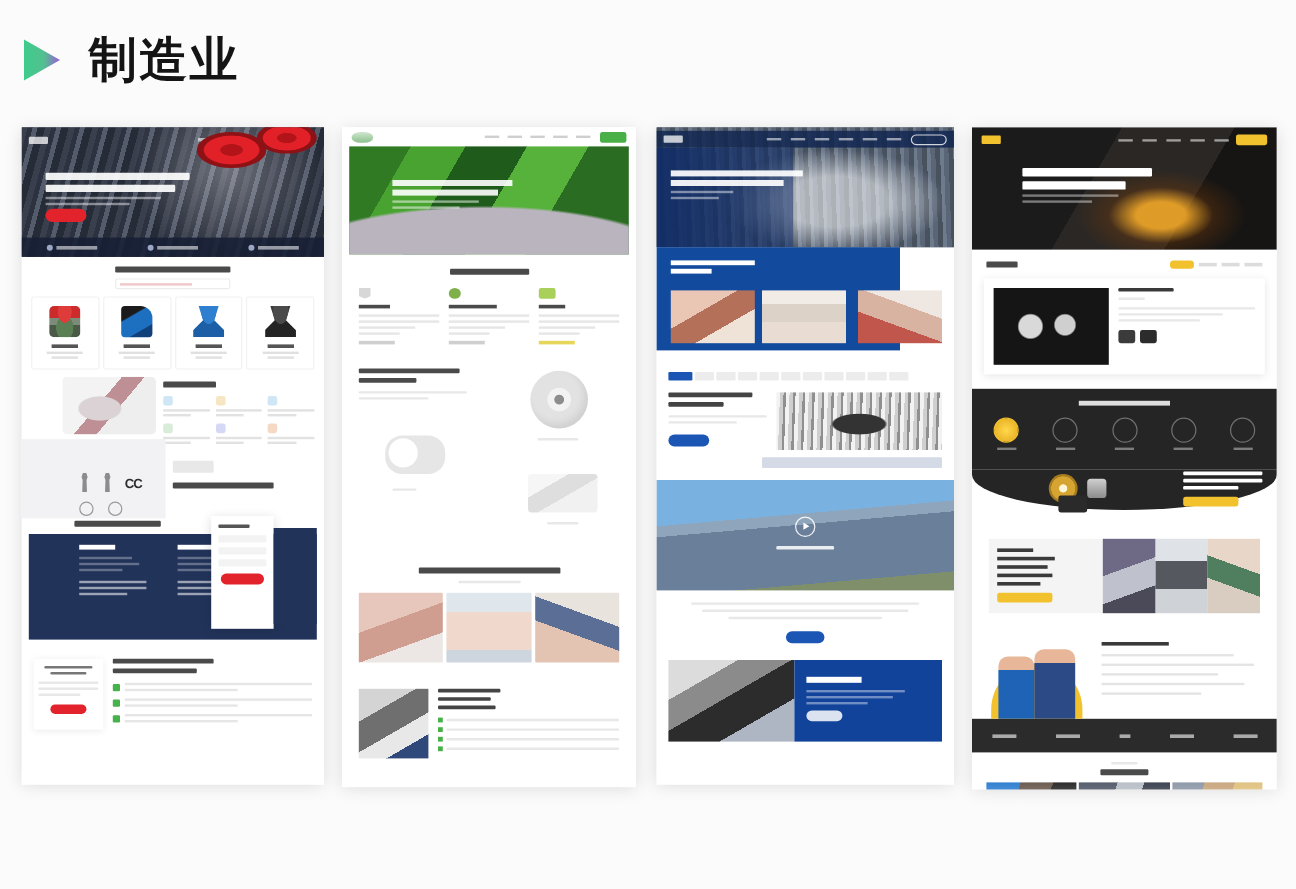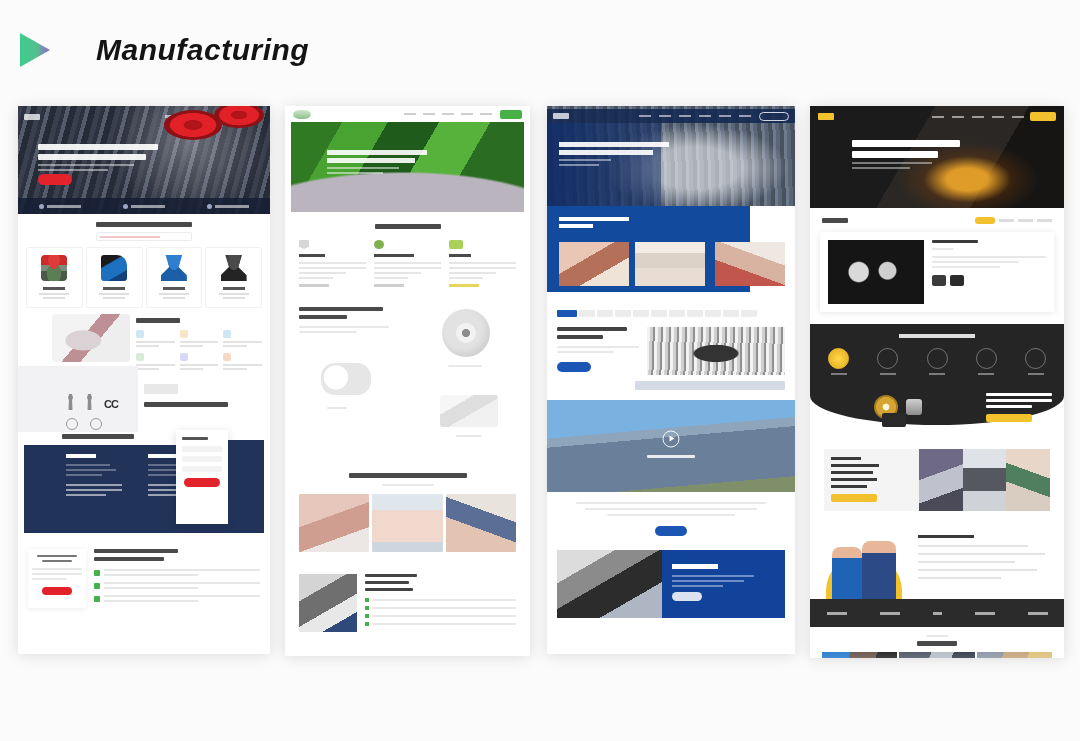--- a/index.html
+++ b/index.html
@@ -272,21 +272,21 @@
     <svg class="play-tri" viewBox="0 0 34 38">
       <defs>
         <linearGradient id="g1" x1="0" y1="0" x2="1" y2="0">
           <stop offset="0%" stop-color="#3ECC8C"></stop>
           <stop offset="55%" stop-color="#52C08F"></stop>
           <stop offset="100%" stop-color="#9B5FD9"></stop>
         </linearGradient>
       </defs>
       <polygon points="2,2 32,19 2,36" fill="url(#g1)"></polygon>
     </svg>
-    <div class="title-en">Manufacturing</div>
+    <div class="title-cn">制造业</div>
   </div>
 
   <div class="board">
 
     <div class="card c1">
       <div class="c1-hero">
         <div class="navbar c1-nav">
           <div class="logo-dot"></div>
           <div class="nav-items">
             <i></i>

